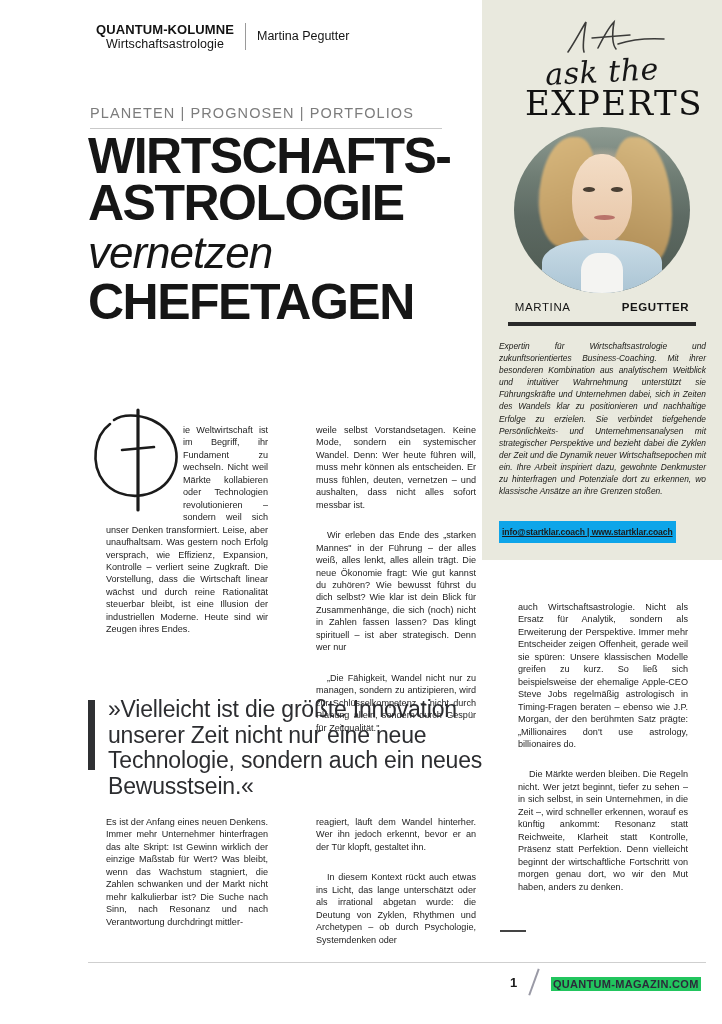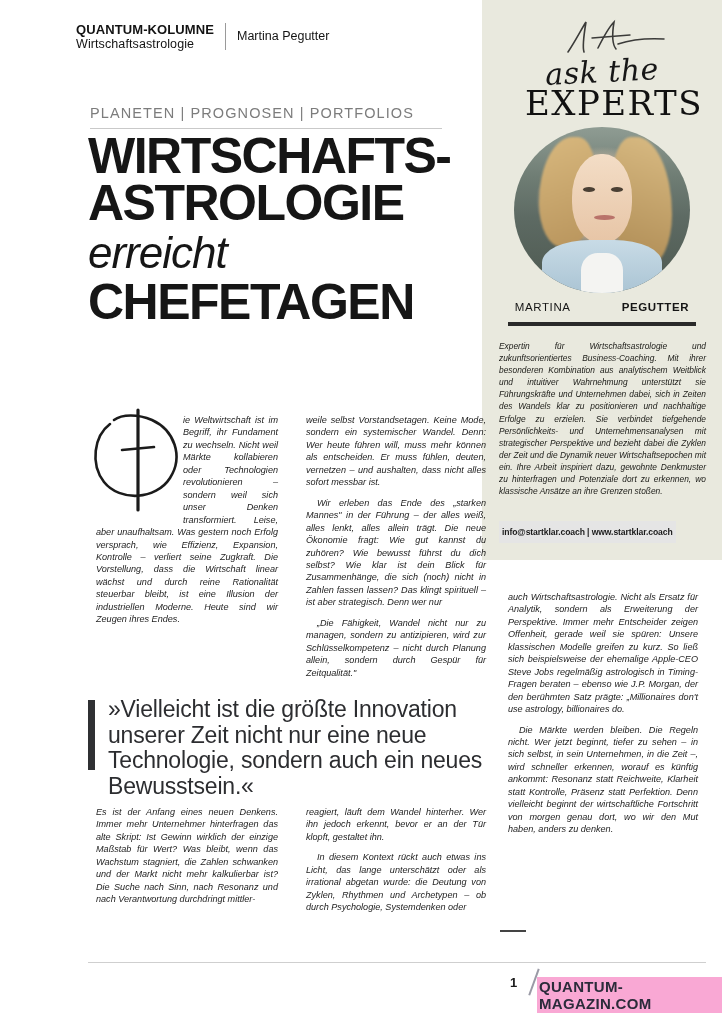--- a/index.html
+++ b/index.html
@@ -74,74 +74,74 @@
   }
   .bio{
     position:absolute;left:499px;top:340px;width:207px;
     font-size:8.4px;line-height:12.1px;
     font-style:italic;
     text-align:justify;
     color:#20201c;
   }
   .contact{
     position:absolute;left:499px;top:521px;
-    background:#e5e5e5;
+    background:#0ea5e9;
     padding:6px 3px;
-    font-size:8.6px;font-weight:700;color:#1b1b1b;letter-spacing:-.1px;
+    font-size:8.6px;font-weight:700;color:#1b1b1b;letter-spacing:-.1px;text-decoration:underline;
   }
   .sig{
     position:absolute;left:560px;top:18px;width:130px;height:40px;opacity:.85;
   }
 
   
-  .masthead{position:absolute;left:76px;top:22px;display:flex;align-items:stretch;gap:11px;}
+  .masthead{position:absolute;left:96px;top:22px;display:flex;align-items:stretch;gap:11px;}
   .mh-left{line-height:1.18;}
   .mh-k{font-size:13px;font-weight:700;letter-spacing:.1px;color:#131313;}
-  .mh-sub{font-size:12.5px;color:#131313;letter-spacing:.1px;}
+  .mh-sub{font-size:12.5px;color:#131313;letter-spacing:.1px;text-align:center;}
   .mh-div{width:1px;background:#9a9a9a;margin:1px 0 2px 0;}
   .mh-author{font-size:12.5px;color:#131313;align-self:center;padding-bottom:2px;}
 
   
   .kicker{
     position:absolute;left:90px;top:105px;
     font-size:14.5px;letter-spacing:1.1px;color:#7c7c7c;font-weight:400;
   }
   .kicker-rule{position:absolute;left:90px;top:128px;width:352px;height:1px;background:#c9c9c9;}
   .headline{position:absolute;left:88px;top:133px;width:400px;color:#161616;}
   .hl-1,.hl-2,.hl-4{
     font-size:50px;font-weight:700;line-height:47px;letter-spacing:-1.5px;
   }
   .hl-3{
     font-size:44px;font-style:italic;font-weight:400;line-height:52px;letter-spacing:-1px;
   }
 
   
   .col{position:absolute;font-size:9.1px;line-height:12.45px;text-align:justify;color:#1d1d1d;}
-  .col p{margin:8px;text-indent:11px;font-style:italic;}
+  .col p{margin:18px;text-indent:11px;}
   .col p.first{text-indent:0;}
   .dropcap{
     position:absolute;left:0;top:2px;width:96px;height:108px;
   }
 
   .quote{
     position:absolute;left:88px;top:697px;width:420px;
   }
   .quote-bar{position:absolute;left:0;top:3px;width:7px;height:70px;background:#2f3033;}
   .quote-text{
     margin-left:20px;
     font-size:23px;line-height:25.5px;color:#2c2d30;font-weight:400;letter-spacing:-.2px;
   }
 
   .endrule{position:absolute;left:500px;top:930px;width:26px;height:1.6px;background:#444;}
 
   
   .footer-rule{position:absolute;left:88px;top:962px;width:618px;height:1px;background:#cfcfcf;}
   .pagenum{position:absolute;left:510px;top:975px;font-size:13px;font-weight:700;color:#1b1b1b;}
   .slash{position:absolute;left:533px;top:968px;width:1.6px;height:28px;background:#9a9aa6;transform:rotate(20deg);}
-  .site{position:absolute;left:537px;top:977px;font-size:15px;font-weight:700;letter-spacing:.3px;color:#2b2b3a;background:#f9a8d4;padding:1px 2px;}
+  .site{position:absolute;left:551px;top:977px;font-size:11px;font-weight:700;letter-spacing:.3px;color:#2b2b3a;background:#22c55e;padding:1px 2px;}
 </style>
 </head>
 <body>
 
 <div class="page">
 
   <div class="sidebar-panel"></div>
 
   <svg class="sig" viewBox="0 0 130 40">
     <path d="M8 34 C 16 22, 22 10, 26 4 C 24 16, 22 28, 24 34" fill="none" stroke="#1d1d1d" stroke-width="1.6" stroke-linecap="round"></path>
@@ -184,21 +184,21 @@
     <div class="mh-div"></div>
     <div class="mh-author">Martina Pegutter</div>
   </div>
 
   <div class="kicker">PLANETEN | PROGNOSEN | PORTFOLIOS</div>
   <div class="kicker-rule"></div>
 
   <div class="headline">
     <div class="hl-1">WIRTSCHAFTS-</div>
     <div class="hl-2">ASTROLOGIE</div>
-    <div class="hl-3">erreicht</div>
+    <div class="hl-3">vernetzen</div>
     <div class="hl-4">CHEFETAGEN</div>
   </div>
 
   <svg class="dropcap" style="left:90px;top:406px;position:absolute;" viewBox="0 0 96 108">
     <path d="M20 18 C 4 30, 0 58, 14 76 C 30 96, 66 94, 80 72 C 94 50, 84 24, 62 14 C 48 8, 32 8, 24 14" fill="none" stroke="#1b1b1b" stroke-width="2.6" stroke-linecap="round"></path>
     <path d="M48 4 L 48 104" fill="none" stroke="#1b1b1b" stroke-width="3.2" stroke-linecap="round"></path>
     <path d="M32 44 L 64 41" fill="none" stroke="#1b1b1b" stroke-width="2.6" stroke-linecap="round"></path>
   </svg>
 
   <div class="col" style="left:88px;top:406px;width:198px;

